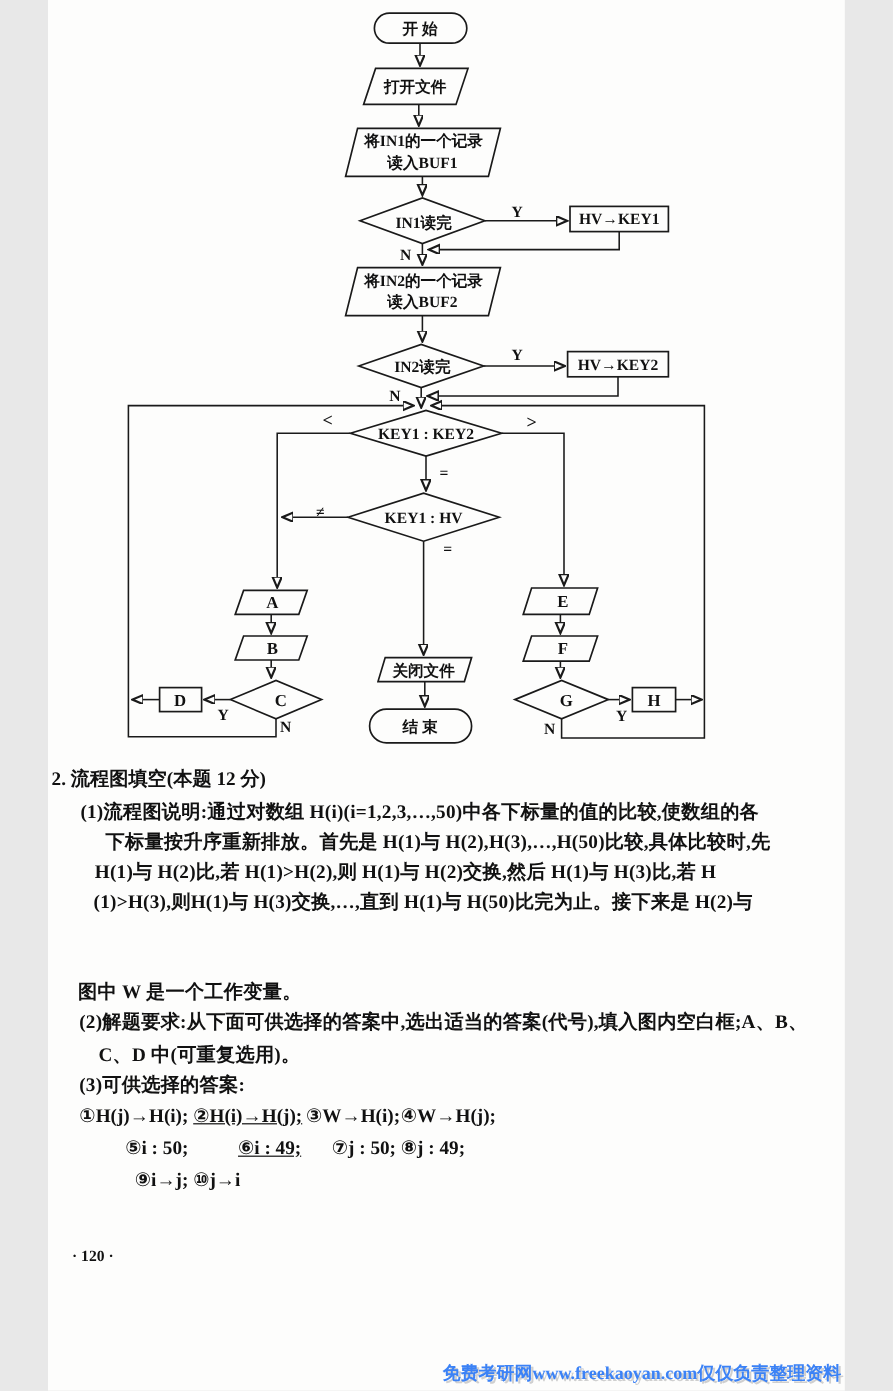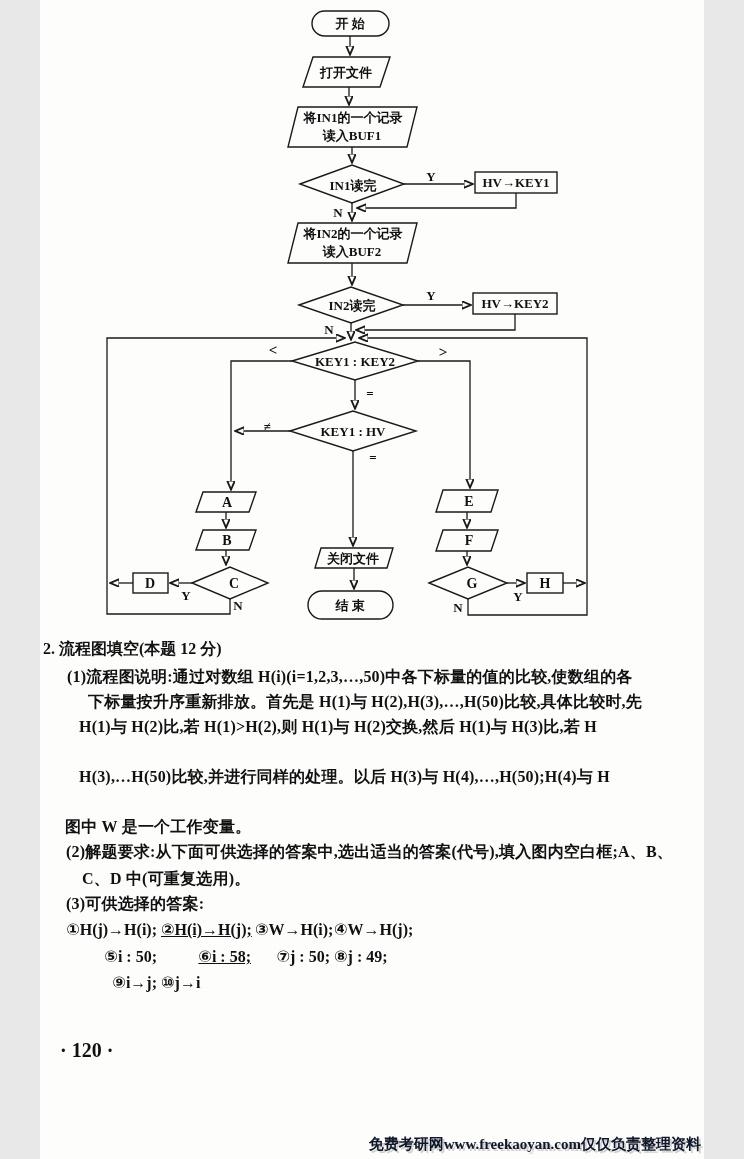--- a/index.html
+++ b/index.html
@@ -14,24 +14,24 @@
   .flow text{fill:#111;text-anchor:middle;font-family:"Liberation Serif","DejaVu Sans",serif;}
   .ntext{font-size:13px;font-weight:600;}
   .ltext{font-size:14px;font-weight:600;}
   .etext{font-size:13px;font-weight:600;}
   .etext.big{font-size:15px;}
   .line{position:absolute;font-size:16px;font-weight:600;white-space:nowrap;letter-spacing:.2px;}
   .heading{position:absolute;left:3px;top:639px;font-size:16px;font-weight:600;white-space:nowrap;}
   .opt{position:absolute;left:25px;font-size:16px;font-weight:600;white-space:nowrap;}
   .opt span{display:inline-block;text-align:right;}
   .c1{width:92px;} .c2{width:90px;text-decoration:underline;} .c3{width:75px;}
-  .pagenum{position:absolute;left:20px;top:1039px;font-size:20px;font-weight:600;}
+  .pagenum{position:absolute;left:20px;top:1039px;font-size:13px;font-weight:600;}
   .watermark{
     position:absolute;right:3px;top:1135px;font-size:15px;font-weight:600;
-    color:#0f172a;text-shadow:2px 2px 0 #cfcfcf;white-space:nowrap;
+    color:#3b82f6;text-shadow:2px 2px 0 #cfcfcf;white-space:nowrap;
   }
 </style>
 </head>
 <body>
 
 <div class="page">
 
   <svg class="flow" width="744" height="635" viewBox="0 0 744 635">
     <defs>
       <marker id="arrow" markerWidth="8" markerHeight="8" refX="6.5" refY="3" orient="auto">
@@ -125,35 +125,35 @@
     <text class="etext" x="198" y="610">N</text>
     <text class="etext" x="478" y="601">Y</text>
     <text class="etext" x="418" y="612">N</text>
   </svg>
 
   <div class="heading">2. 流程图填空(本题 12 分)</div>
 
   <div class="line" style="left:27px;top:667px">(1)流程图说明:通过对数组 H(i)(i=1,2,3,…,50)中各下标量的值的比较,使数组的各</div>
   <div class="line" style="left:48px;top:692px">下标量按升序重新排放。首先是 H(1)与 H(2),H(3),…,H(50)比较,具体比较时,先</div>
   <div class="line" style="left:39px;top:717px">H(1)与 H(2)比,若 H(1)&gt;H(2),则 H(1)与 H(2)交换,然后 H(1)与 H(3)比,若 H</div>
-  <div class="line" style="left:39px;top:767px">H(3),…H(50)比较,并进行同样的处理。以后 H(3)与 H(4),…,H(50);H(4)与 H</div>
+  <div class="line" style="left:38px;top:742px">(1)&gt;H(3),则H(1)与 H(3)交换,…,直到 H(1)与 H(50)比完为止。接下来是 H(2)与</div>
   <div class="line" style="left:25px;top:817px">图中 W 是一个工作变量。</div>
   <div class="line" style="left:26px;top:842px">(2)解题要求:从下面可供选择的答案中,选出适当的答案(代号),填入图内空白框;A、B、</div>
   <div class="line" style="left:42px;top:869px">C、D 中(可重复选用)。</div>
   <div class="line" style="left:26px;top:894px">(3)可供选择的答案:</div>
 
   <div class="opt" style="top:920px">
     <span class="c1">①H(j)→H(i);</span>
     <span class="c2">②H(i)→H(j);</span>
     <span class="c3">③W→H(i);</span>
     <span>④W→H(j);</span>
   </div>
   <div class="opt" style="top:947px">
     <span class="c1">⑤i : 50;</span>
-    <span class="c2">⑥i : 58;</span>
+    <span class="c2">⑥i : 49;</span>
     <span class="c3">⑦j : 50;</span>
     <span>⑧j : 49;</span>
   </div>
   <div class="opt" style="top:973px">
     <span class="c1">⑨i→j;</span>
     <span>⑩j→i</span>
   </div>
 
   <div class="pagenum">· 120 ·</div>
   <div class="watermark">免费考研网www.freekaoyan.com仅仅负责整理资料</div>

